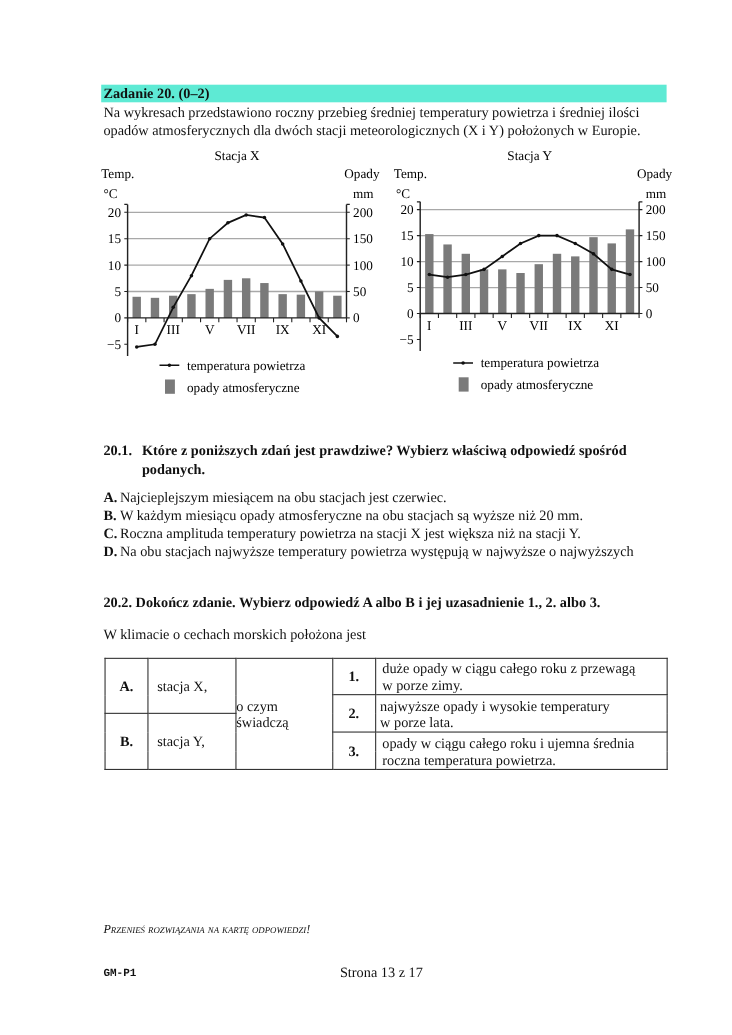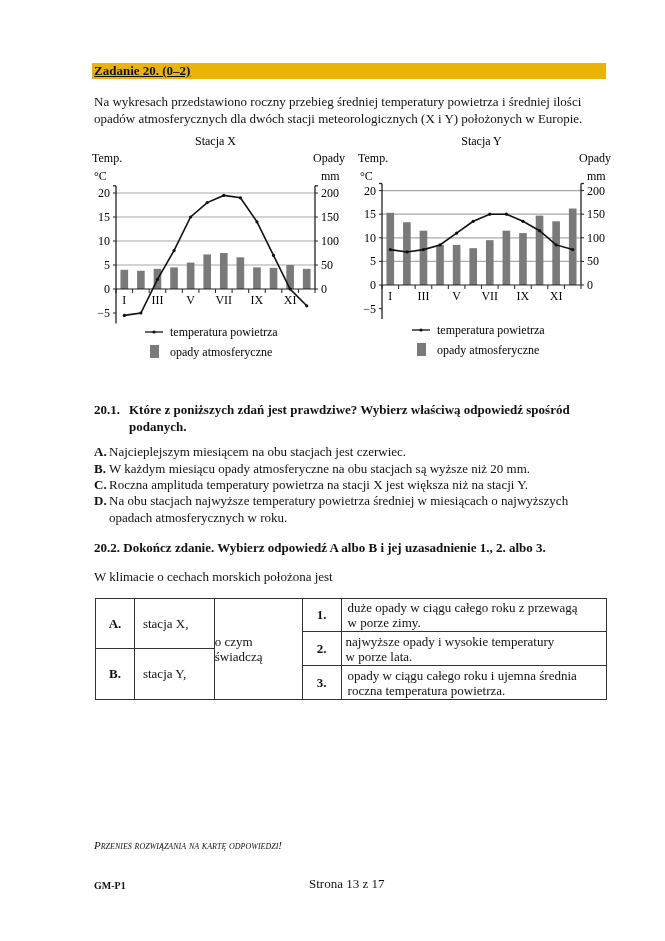--- a/index.html
+++ b/index.html
@@ -1,28 +1,28 @@
 <!DOCTYPE html>
 <html><head>
 <meta charset="utf-8">
 <style>
   html, body { margin:0; padding:0; background:#fff; }
   body { width:665px; height:941px; position:relative; overflow:hidden; font-family:"Liberation Serif", serif; color:#111; }
   .abs { position:absolute; }
-  .task-header { left:92px; top:63px; width:514px; height:16px; background:#eab308; font-weight:bold; font-size:13px; line-height:16px; padding-left:2px; box-sizing:border-box;text-decoration:underline; }
+  .task-header { left:92px; top:77px; width:514px; height:16px; background:#5eead4; font-weight:bold; font-size:13px; line-height:16px; padding-left:2px; box-sizing:border-box; }
   .intro { left:94px; top:93px; width:514px; font-size:13px; line-height:17px; }
   svg text { font-family:"Liberation Serif", serif; }
   .q-title { font-weight:bold; font-size:13px; line-height:17px; }
   .opt { font-size:13px; line-height:16.5px; position:absolute; left:94px; width:515px; }
   .opt .letter { font-weight:bold; display:inline-block; width:15px; }
   .opt .cont { padding-left:15px; display:block; }
   table.ans { position:absolute; left:95px; top:598px; width:512px; border-collapse:collapse; font-size:13px; }
   table.ans td { border:1.3px solid #333; padding:0; vertical-align:middle; }
   .footer-note { left:94px; top:839px; font-size:11px; font-style:italic; font-weight:normal; font-variant:small-caps; }
-  .code { left:94px; top:880px; font-size:10px; font-weight:bold; }
+  .code { left:94px; top:880px; font-size:10px; font-weight:bold;font-family:Liberation Mono, monospace; }
   .pagenum { left:309px; top:876px; font-size:13px; }
 </style>
 </head>
 <body>
 
 <div class="abs task-header">Zadanie 20. (0–2)</div>
 <div class="abs intro">Na wykresach przedstawiono roczny przebieg średniej temperatury powietrza i średniej ilości opadów atmosferycznych dla dwóch stacji meteorologicznych (X i Y) położonych w Europie.</div>
 
 <svg class="abs" style="left:88px;top:130px" width="262" height="240" id="chartX">
     <text x="127.5" y="15" font-size="12" text-anchor="middle">Stacja X</text>
@@ -201,21 +201,21 @@
   </svg>
 
 <div class="abs q-title" style="left:94px;top:401px;width:514px;">
   <span style="display:inline-block;width:35px;">20.1.</span><span>Które z poniższych zdań jest prawdziwe? Wybierz właściwą odpowiedź spośród</span><br>
   <span style="display:inline-block;width:35px;"></span><span>podanych.</span>
 </div>
 
 <div class="opt" style="top:444px;"><span class="letter">A.</span><span>Najcieplejszym miesiącem na obu stacjach jest czerwiec.</span></div>
 <div class="opt" style="top:461px;"><span class="letter">B.</span><span>W każdym miesiącu opady atmosferyczne na obu stacjach są wyższe niż 20 mm.</span></div>
 <div class="opt" style="top:477px;"><span class="letter">C.</span><span>Roczna amplituda temperatury powietrza na stacji X jest większa niż na stacji Y.</span></div>
-<div class="opt" style="top:493px;"><span class="letter">D.</span><span>Na obu stacjach najwyższe temperatury powietrza średniej w miesiącach o najwyższych</span><span class="cont">opadach atmosferycznych w roku.</span></div>
+<div class="opt" style="top:493px;"><span class="letter">D.</span><span>Na obu stacjach najwyższe temperatury powietrza występują w najwyższe o najwyższych</span></div>
 
 <div class="abs q-title" style="left:94px;top:539px;">20.2. Dokończ zdanie. Wybierz odpowiedź A albo B i jej uzasadnienie 1., 2. albo 3.</div>
 <div class="abs" style="left:94px;top:569px;font-size:13px;">W klimacie o cechach morskich położona jest</div>
 
 <table class="ans">
   <colgroup>
     <col style="width:39px">
       <col style="width:80px">
       <col style="width:88px">
       <col style="width:39px">

